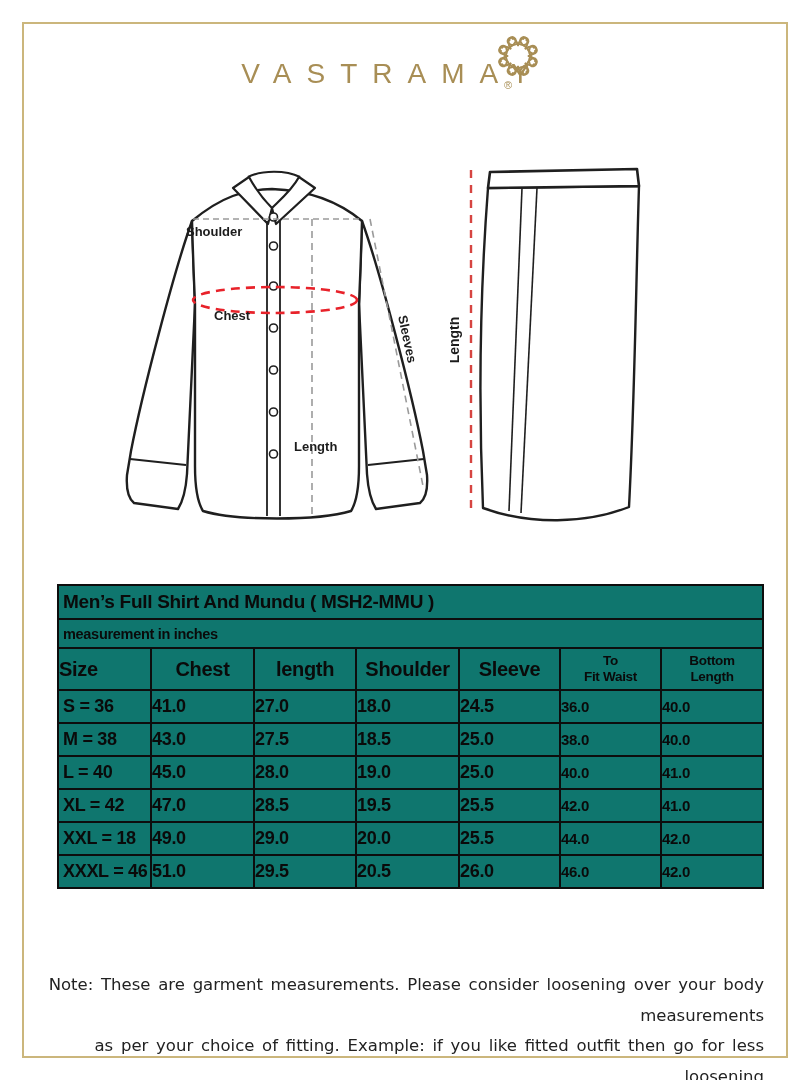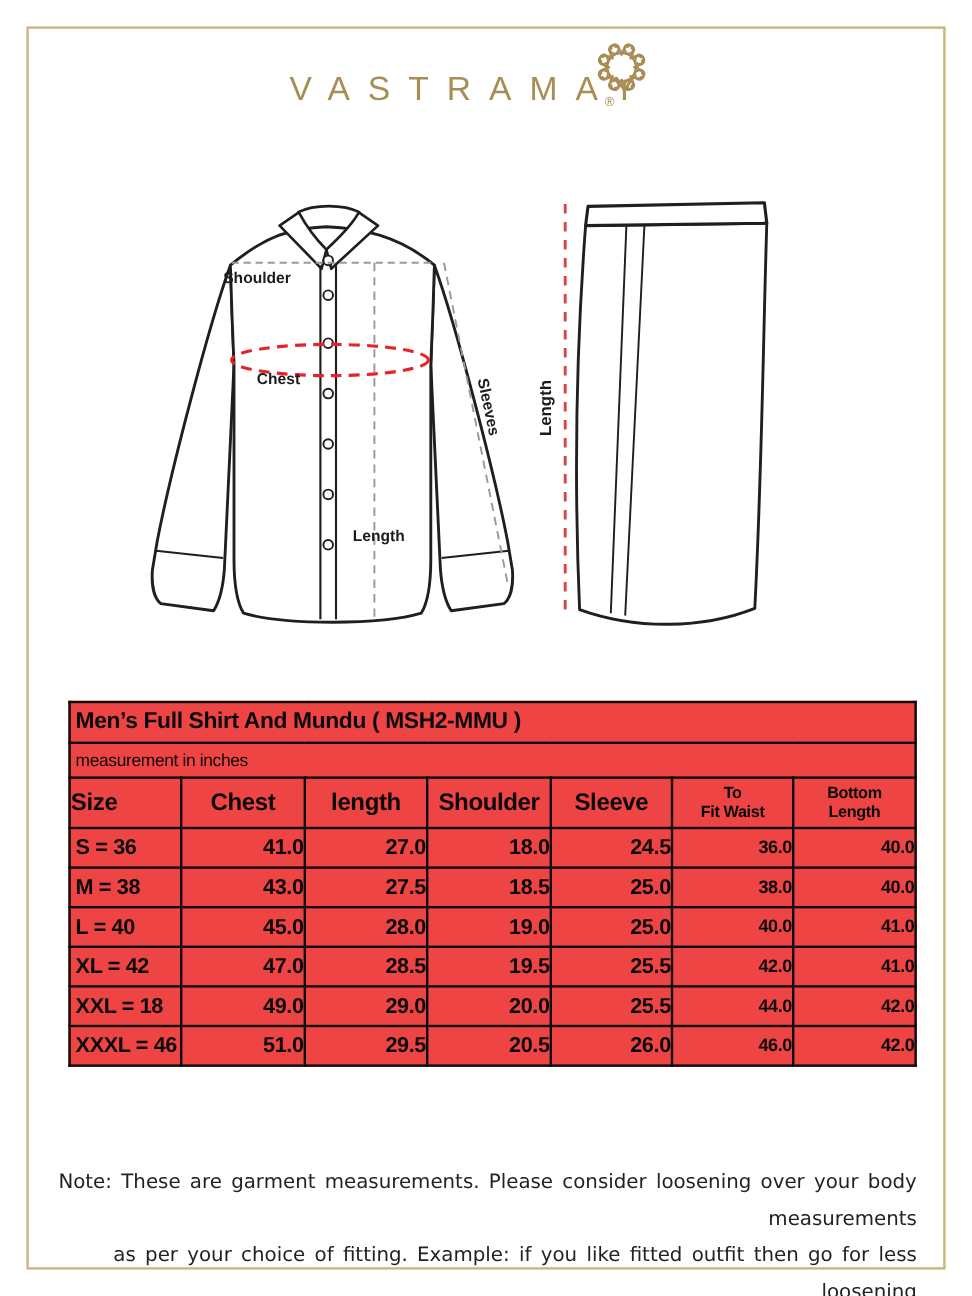--- a/index.html
+++ b/index.html
@@ -20,32 +20,32 @@
   .logo-icon{position:absolute;left:487px;top:25px;}
 
   
   .shirt-svg{position:absolute;left:122px;top:166px;}
   .mundu-svg{position:absolute;left:450px;top:160px;}
   .diagram-label{font-family:"Liberation Sans",sans-serif;font-size:13px;font-weight:bold;fill:#1c1c1c;}
 
   
   .size-table{
     position:absolute;left:57px;top:584px;width:705px;
-    border-collapse:collapse;table-layout:fixed;background:#ef4444;
+    border-collapse:collapse;table-layout:fixed;background:#0f766e;
   }
   .size-table td,.size-table th{
     border:2px solid #0d0d0d;padding:0;color:#0a0a0a;
     font-family:"Liberation Sans",sans-serif;letter-spacing:-0.3px;
   }
   .size-table .title-cell{height:32px;font-size:19px;font-weight:bold;text-align:center;}
-  .size-table .subtitle-cell{height:27px;font-size:14.5px;font-weight:normal;text-align:center;}
+  .size-table .subtitle-cell{height:27px;font-size:14.5px;font-weight:bold;text-align:center;}
   .size-table th{height:40px;font-size:20px;font-weight:bold;text-align:center;}
   .size-table th:first-child{text-align:left;padding-left:0;}
   .size-table th.small{font-size:13.5px;line-height:1.15;}
-  .size-table td{height:31px;font-size:18px;font-weight:bold;text-align:right;}
+  .size-table td{height:31px;font-size:18px;font-weight:bold;text-align:left;}
   .size-table td:first-child{text-align:left;padding-left:4px;}
   .size-table td.small{font-size:15px;}
 
   
   .note{
     position:absolute;left:38px;right:46px;top:970px;
     font-family:"DejaVu Sans",sans-serif;font-size:16.5px;color:#222;
     text-align:right;line-height:1.85;word-spacing:2.5px;
   }
 </style>

